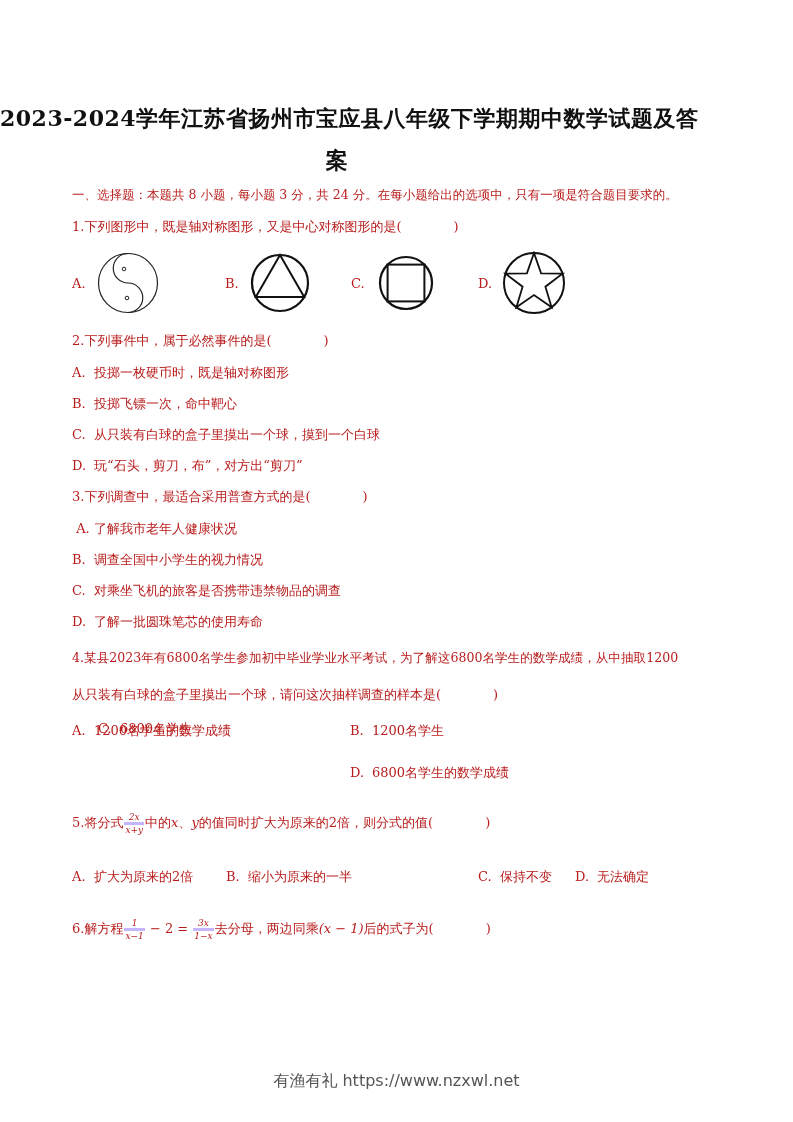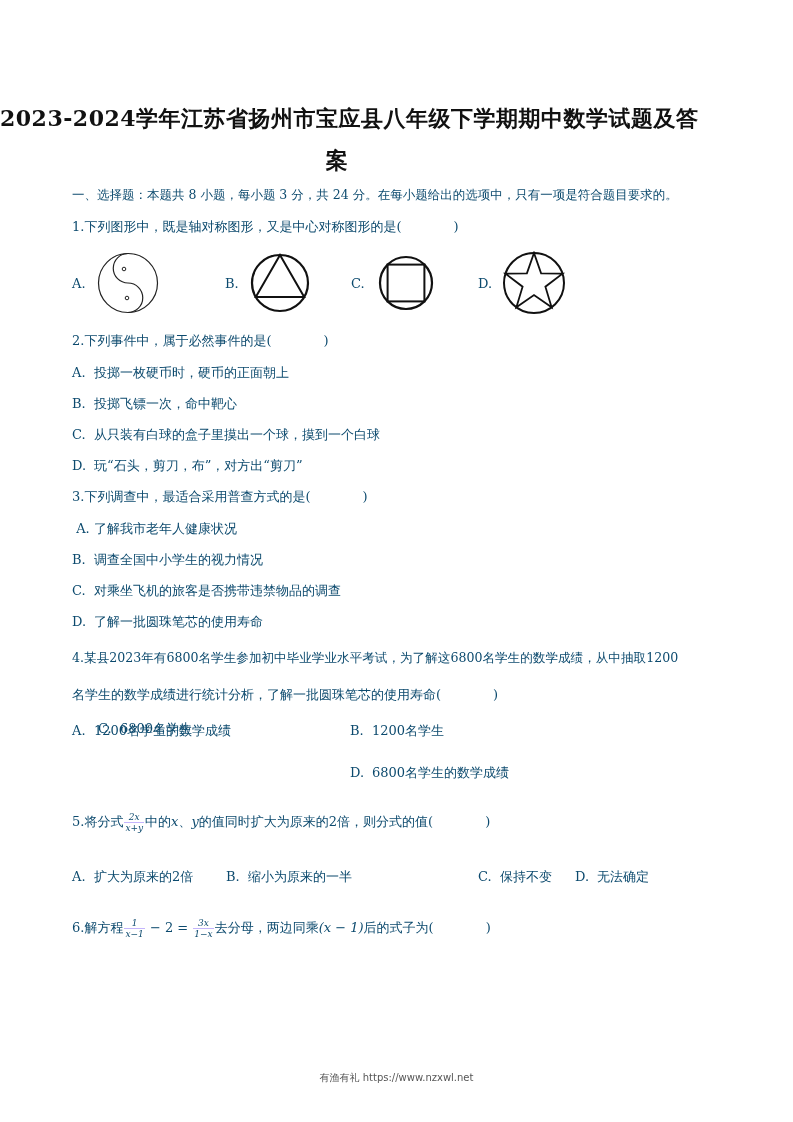--- a/index.html
+++ b/index.html
@@ -1,28 +1,28 @@
 <!DOCTYPE html>
 <html><head>
   <meta charset="utf-8">
   <style>
     html, body { margin: 0; padding: 0; background: #ffffff; }
     body { width: 793px; height: 1122px; position: relative; overflow: hidden;
            font-family: "DejaVu Serif", "Liberation Serif", serif; color: #1a1a1a; }
     .abs { position: absolute; white-space: nowrap; }
     .title { left: 0; width: 674px; text-align: center; font-size: 22px; font-weight: bold;
              font-family: "DejaVu Serif", serif; letter-spacing: 0.5px; color: #111; }
-    .line { font-size: 13px; color: #0c4a6e; }
+    .line { font-size: 13px; color: #b91c1c; }
     .opt-letter { display: inline-block; width: 22px; }
     .frac { display: inline-block; vertical-align: middle; text-align: center; font-style: italic;
             font-size: 9px; line-height: 10px; margin: 0 1px; }
-    .frac .num { display: block; border-bottom: 1px solid #c4b5fd; padding: 0 1px; }
+    .frac .num { display: block; border-bottom: 3px solid #c4b5fd; padding: 0 1px; }
     .frac .den { display: block; padding: 0 1px; }
     .it { font-style: italic; font-family: "DejaVu Serif", serif; }
-    .footer { left: 0; width: 793px; text-align: center; font-size: 10px; color: #555;
+    .footer { left: 0; width: 793px; text-align: center; font-size: 16px; color: #555;
               font-family: "DejaVu Sans", sans-serif; }
     svg.fig { position: absolute; }
   </style>
 </head>
 <body>
 
 <div class="abs title" style="top:104px;">2023-2024学年江苏省扬州市宝应县八年级下学期期中数学试题及答</div>
 <div class="abs title" style="top:146px;">案</div>
 
 <div class="abs line" style="left:72px; top:187px; font-size:12.5px;">一、选择题：本题共 8 小题，每小题 3 分，共 24 分。在每小题给出的选项中，只有一项是符合题目要求的。</div>
@@ -53,37 +53,37 @@
 
 <div class="abs line" style="left:478px; top:276px;">D.</div>
 <svg class="fig" style="left:502px; top:251px;" width="64" height="64" viewBox="0 0 64 64">
   <circle cx="32" cy="32" r="30" fill="none" stroke="#111" stroke-width="2"></circle>
   <polygon points="32,2 39.1,22.3 60.5,22.7 43.4,35.7 49.6,56.3 32,44 14.4,56.3 20.6,35.7 3.5,22.7 24.9,22.3" fill="none" stroke="#111" stroke-width="1.8"></polygon>
 </svg>
 
 <div class="abs line" style="left:72px; top:332px;">
   <span>2.</span><span>下列事件中，属于必然事件的是(　　　　)</span>
 </div>
-<div class="abs line" style="left:72px; top:364px;"><span class="opt-letter">A.</span><span>投掷一枚硬币时，硬币的正面朝上</span></div>
+<div class="abs line" style="left:72px; top:364px;"><span class="opt-letter">A.</span><span>投掷一枚硬币时，既是轴对称图形</span></div>
 <div class="abs line" style="left:72px; top:395px;"><span class="opt-letter">B.</span><span>投掷飞镖一次，命中靶心</span></div>
 <div class="abs line" style="left:72px; top:426px;"><span class="opt-letter">C.</span><span>从只装有白球的盒子里摸出一个球，摸到一个白球</span></div>
 <div class="abs line" style="left:72px; top:457px;"><span class="opt-letter">D.</span><span>玩“石头，剪刀，布”，对方出“剪刀”</span></div>
 
 <div class="abs line" style="left:72px; top:488px;text-align:center;">
   <span>3.</span><span>下列调查中，最适合采用普查方式的是(　　　　)</span>
 </div>
 <div class="abs line" style="left:72px; top:520px;text-align:center;"><span class="opt-letter">A.</span><span>了解我市老年人健康状况</span></div>
 <div class="abs line" style="left:72px; top:551px;"><span class="opt-letter">B.</span><span>调查全国中小学生的视力情况</span></div>
 <div class="abs line" style="left:72px; top:582px;"><span class="opt-letter">C.</span><span>对乘坐飞机的旅客是否携带违禁物品的调查</span></div>
 <div class="abs line" style="left:72px; top:613px;"><span class="opt-letter">D.</span><span>了解一批圆珠笔芯的使用寿命</span></div>
 
 <div class="abs line" style="left:72px; top:650px; font-size:12.6px;">
   <span>4.</span><span>某县2023年有6800名学生参加初中毕业学业水平考试，为了解这6800名学生的数学成绩，从中抽取1200</span>
 </div>
-<div class="abs line" style="left:72px; top:686px;">名学生的数学成绩进行统计分析，了解一批圆珠笔芯的使用寿命(　　　　)</div>
+<div class="abs line" style="left:72px; top:686px;">从只装有白球的盒子里摸出一个球，请问这次抽样调查的样本是(　　　　)</div>
 <div class="abs line" style="left:72px; top:722px;"><span class="opt-letter">A.</span><span>1200名学生的数学成绩</span></div>
 <div class="abs line" style="left:350px; top:722px;"><span class="opt-letter">B.</span><span>1200名学生</span></div>
 <div class="abs line" style="left:72px; top:720px;margin-left:26px;"><span class="opt-letter">C.</span><span>6800名学生</span></div>
 <div class="abs line" style="left:350px; top:764px;"><span class="opt-letter">D.</span><span>6800名学生的数学成绩</span></div>
 
 <div class="abs line" style="left:72px; top:812px;">
   <span>5.</span><span>将分式</span><span class="frac"><span class="num">2x</span><span class="den">x+y</span></span><span>中的</span><span class="it">x</span><span>、</span><span class="it">y</span><span>的值同时扩大为原来的2倍，则分式的值(　　　　)</span>
 </div>
 <div class="abs line" style="left:72px; top:868px;"><span class="opt-letter">A.</span><span>扩大为原来的2倍</span></div>
 <div class="abs line" style="left:226px; top:868px;"><span class="opt-letter">B.</span><span>缩小为原来的一半</span></div>

